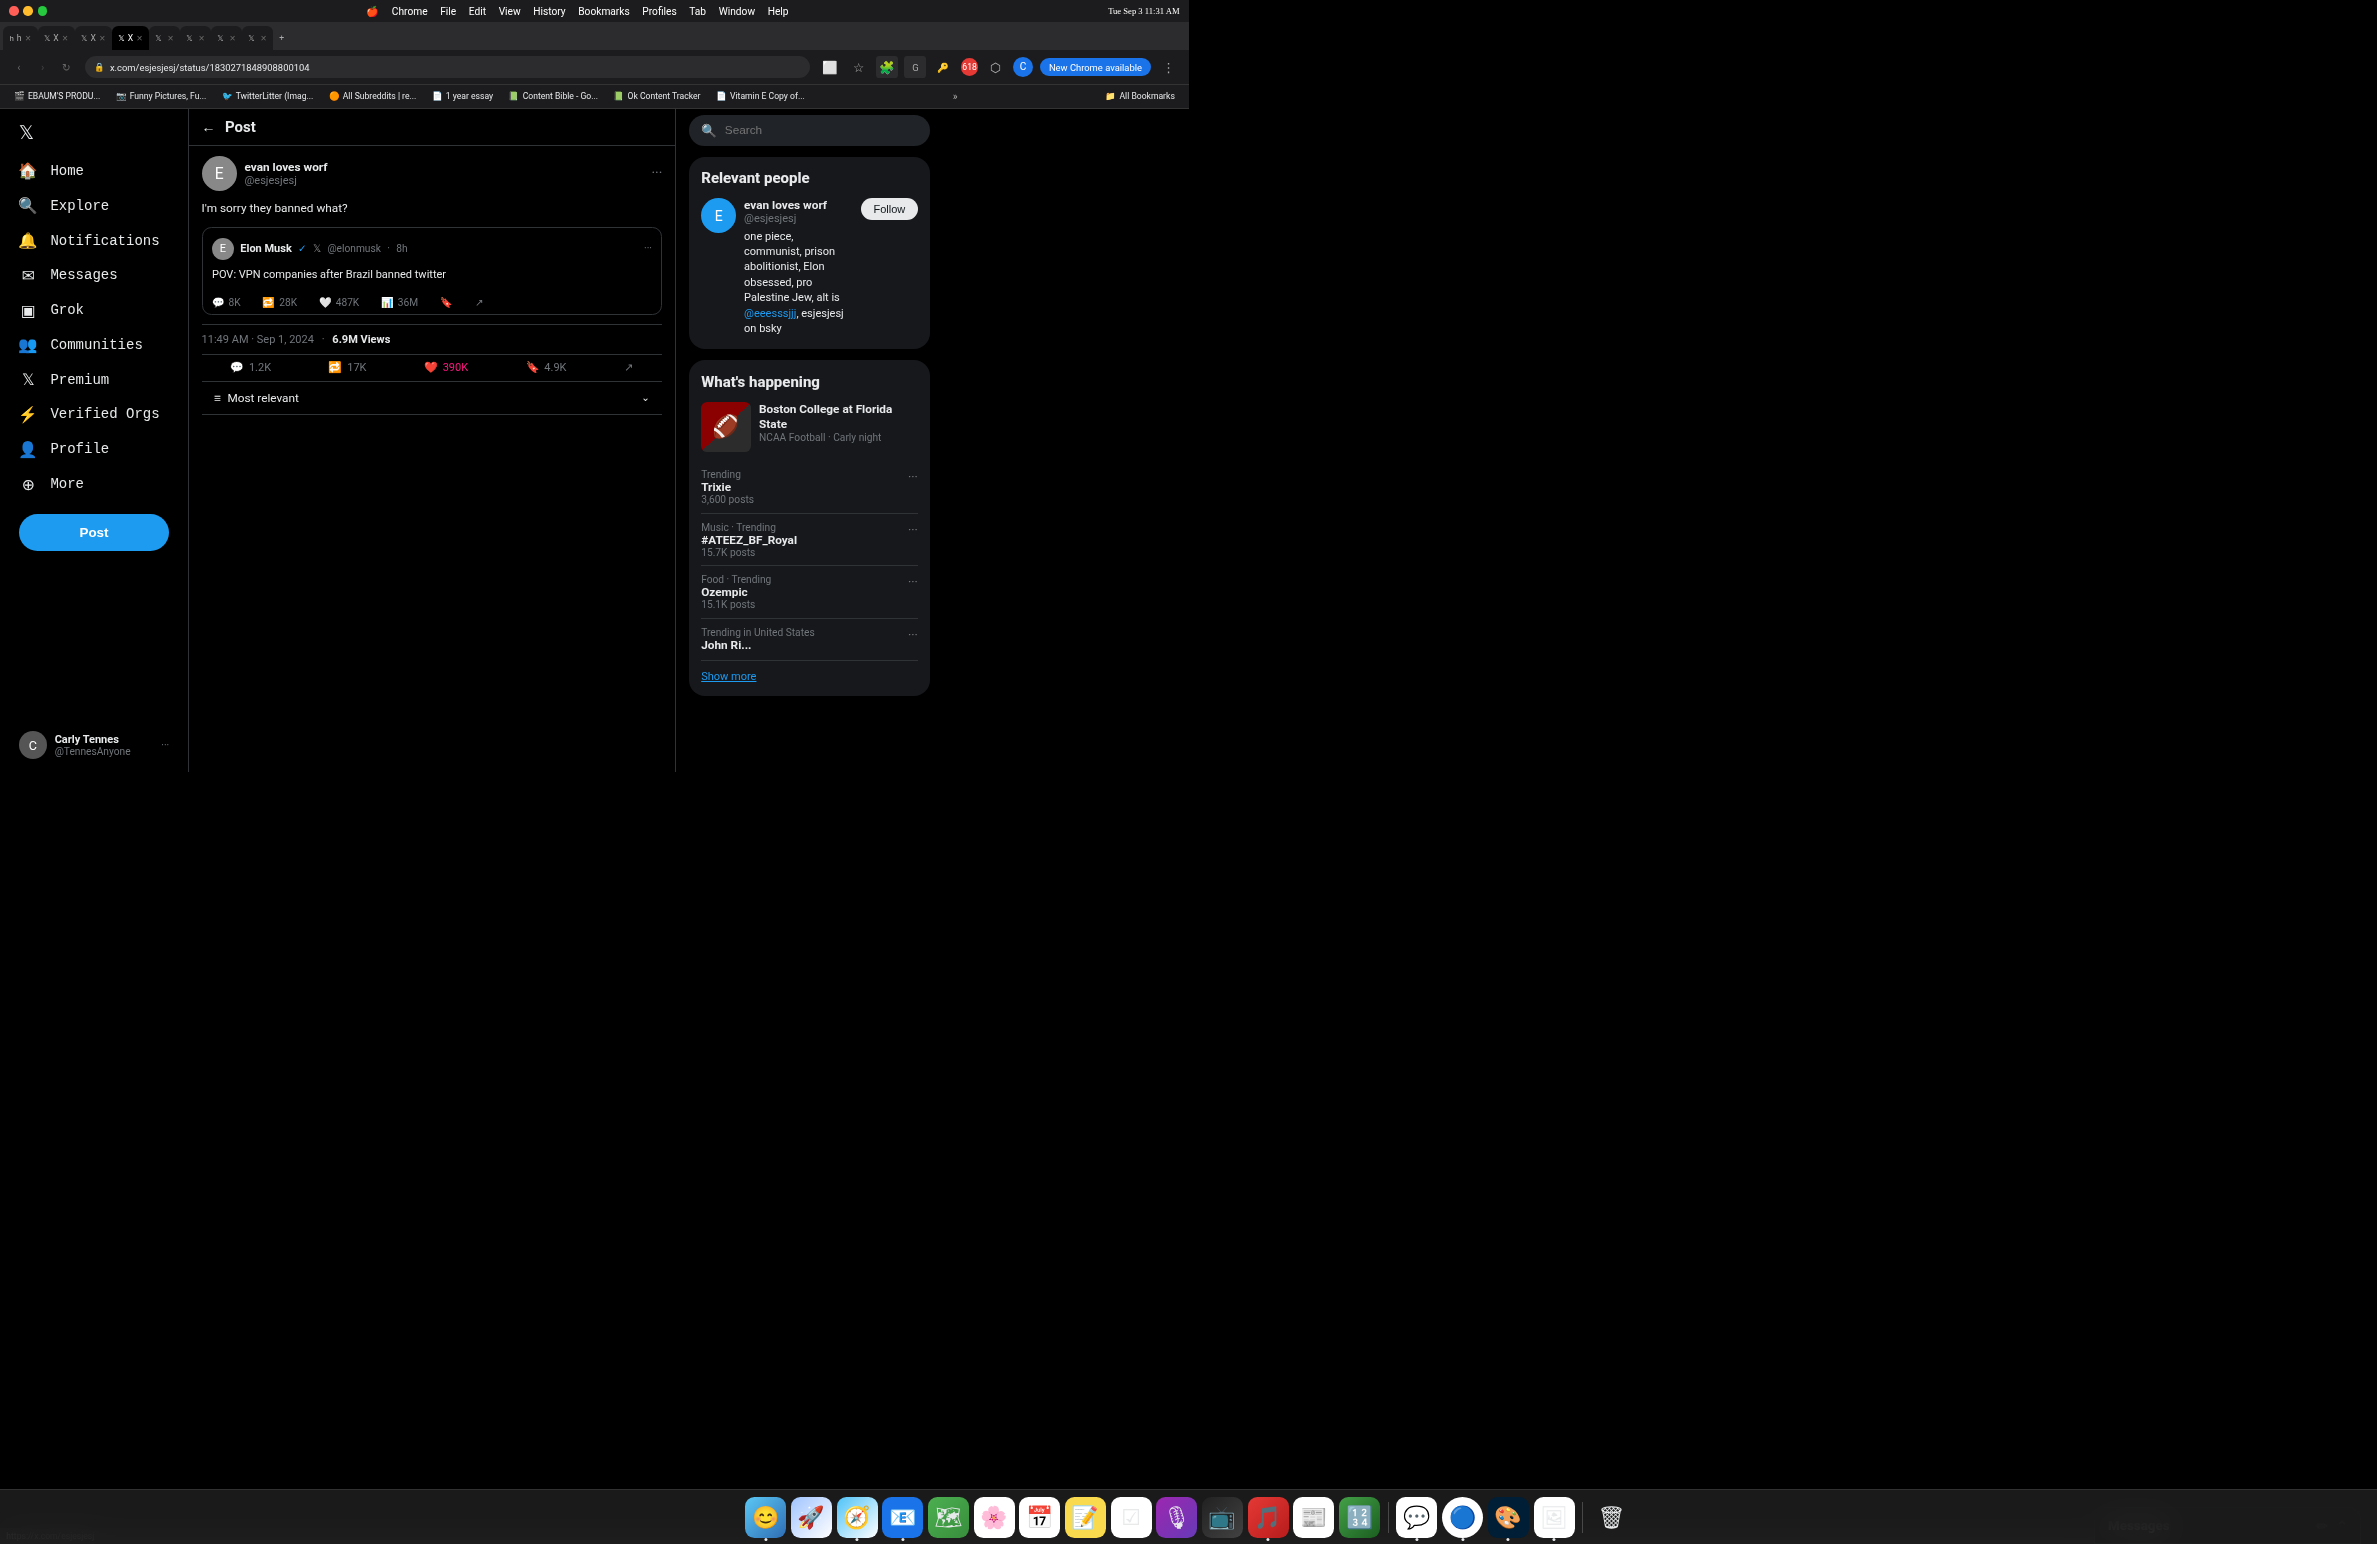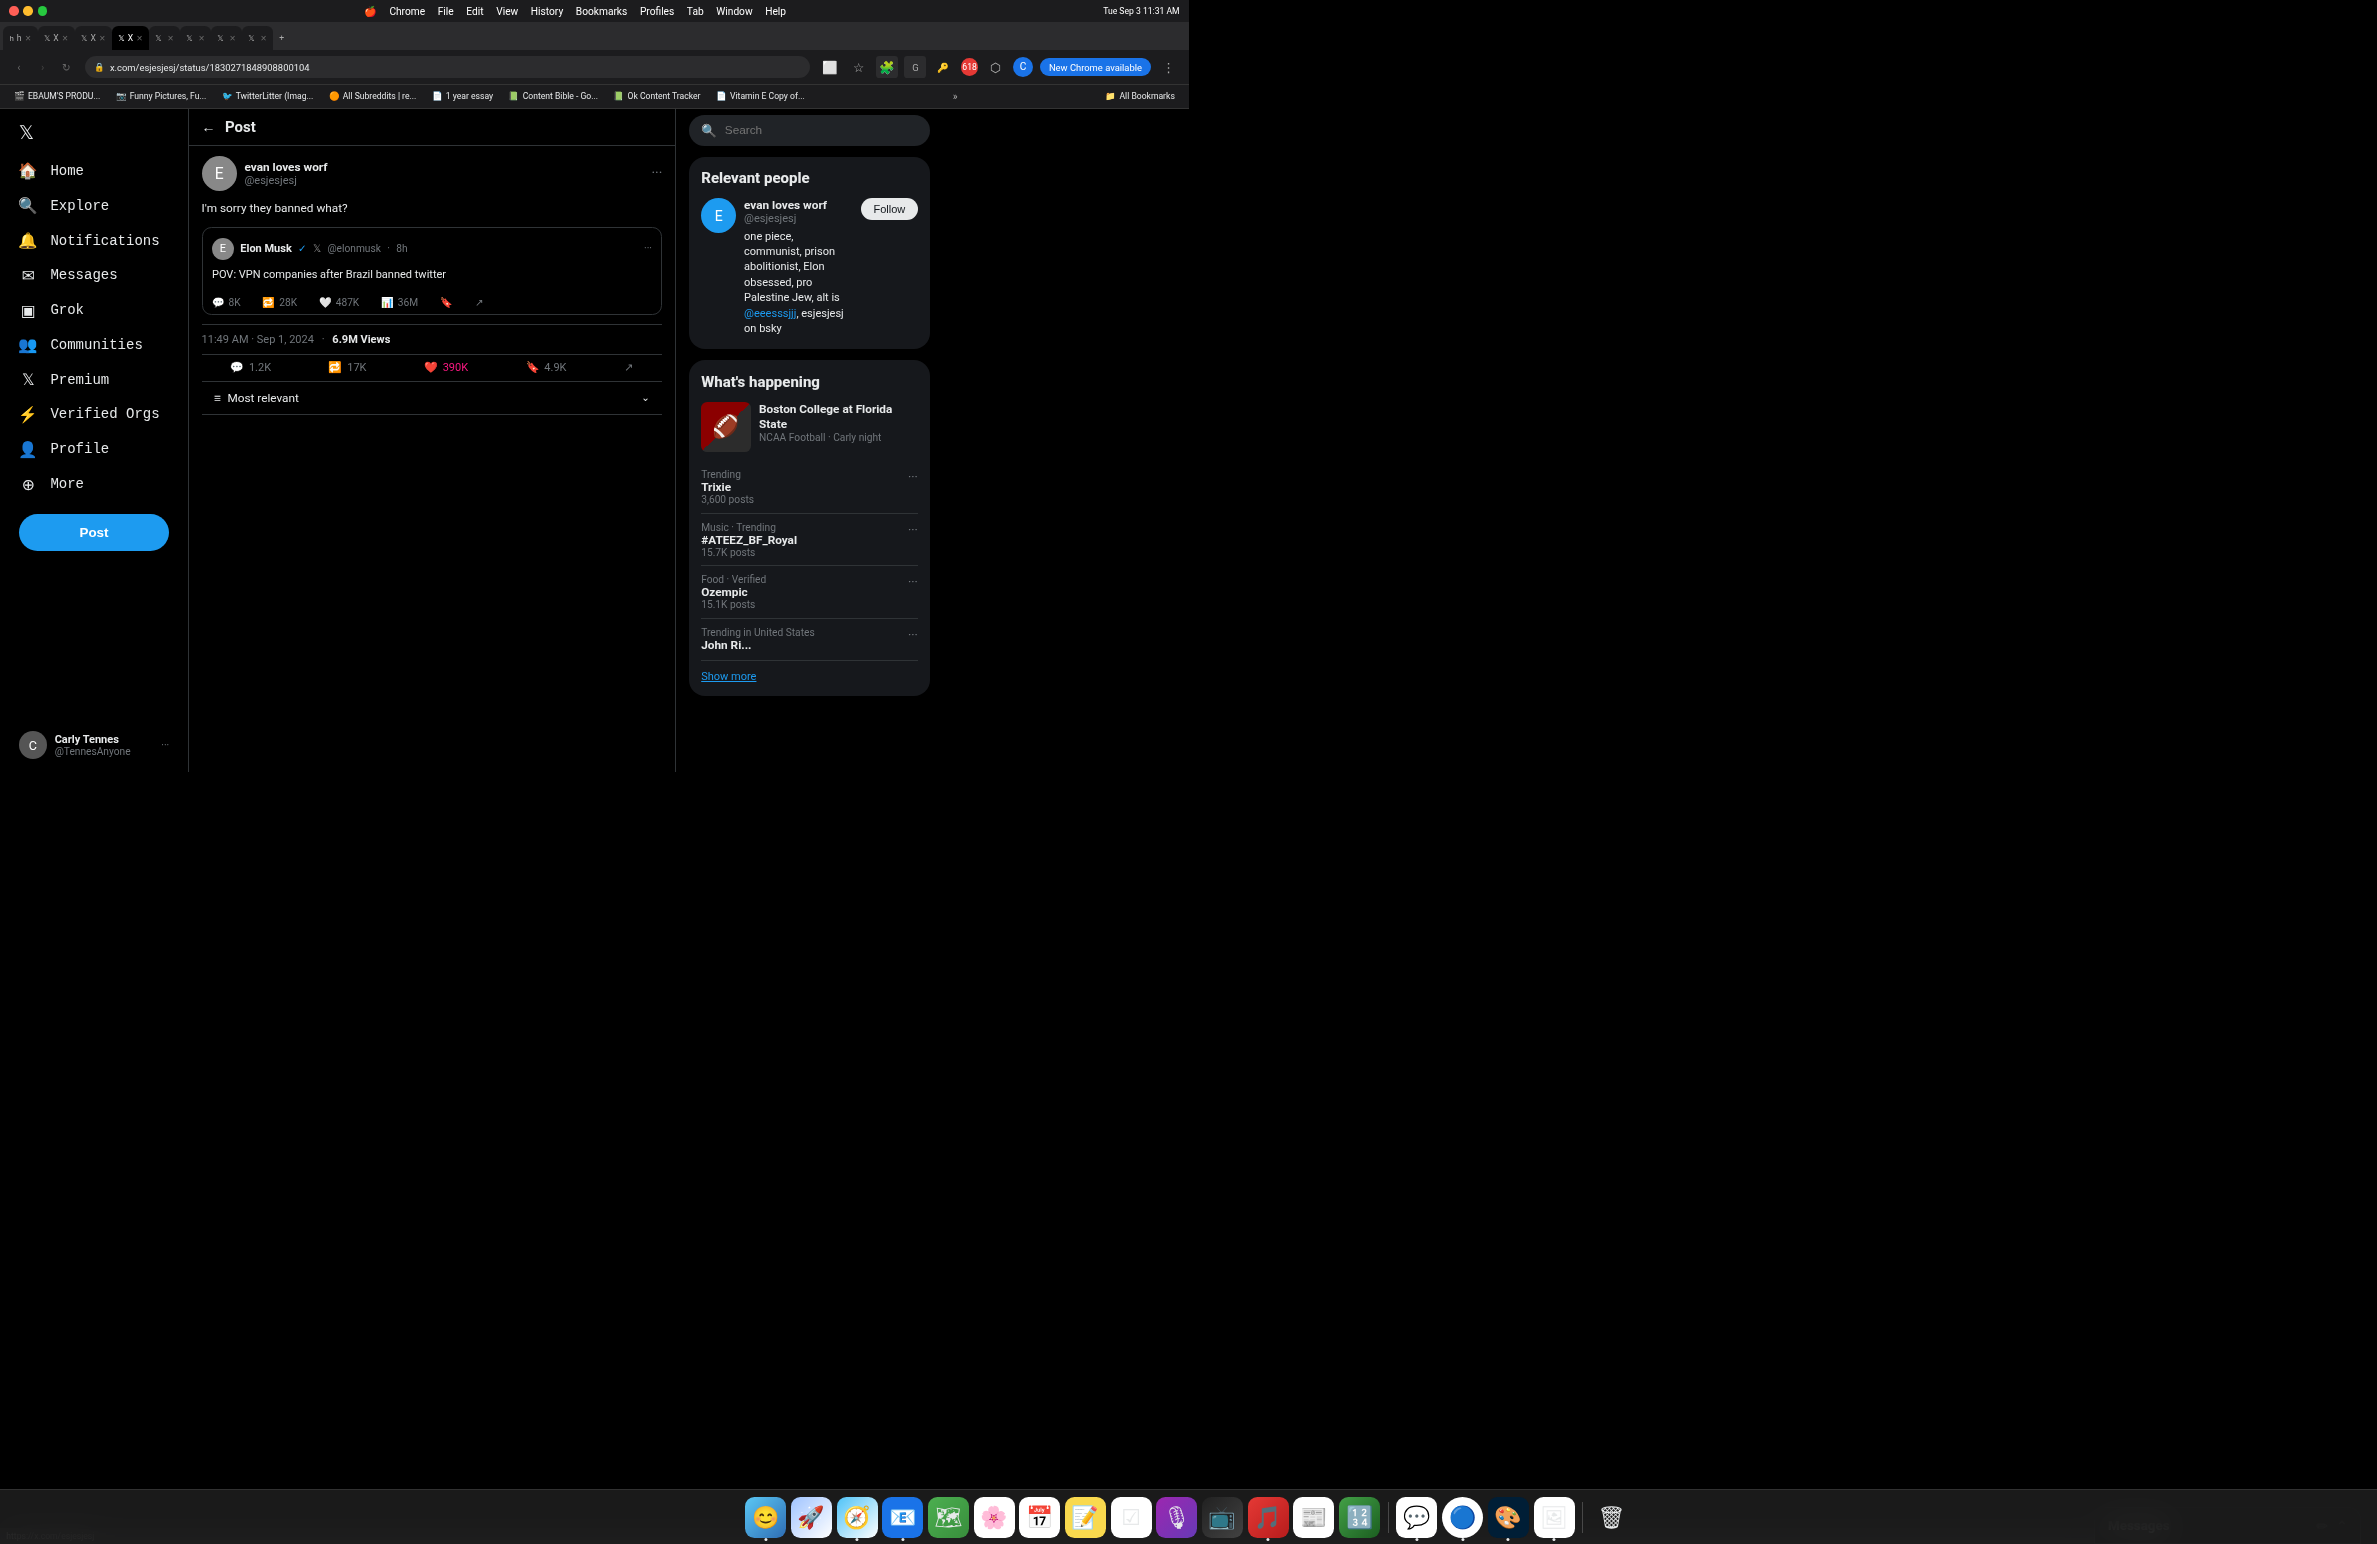--- a/index.html
+++ b/index.html
@@ -24,21 +24,21 @@
     }
     .mac-dots { display: flex; gap: 4.7px; align-items: center; }
     .mac-dot {
       width: 9.4px; height: 9.4px; border-radius: 50%;
     }
     .mac-dot.red { background: #ff5f56; }
     .mac-dot.yellow { background: #ffbd2e; }
     .mac-dot.green { background: #27c93f; }
     .mac-menu { display: flex; gap: 12.6px; color: #fff; font-size: 10.2px; }
     .mac-menu span { cursor: pointer; }
-    .mac-right { display: flex; gap: 9.4px; align-items: center; color: #fff; font-size: 8.6px; }
+    .mac-right { display: flex; gap: 9.4px; align-items: center; color: #fff; font-size: 8.6px; font-family: Liberation Serif, serif; }
 
     
     .tab-bar {
       background: #2c2c2e;
       height: 28px;
       display: flex;
       align-items: flex-end;
       padding: 0 3.1px;
       overflow: hidden;
     }
@@ -906,21 +906,21 @@
             <div class="trending-topic">#ATEEZ_BF_Royal</div>
             <div class="trending-count">15.7K posts</div>
           </div>
           <div class="trending-more">···</div>
         </div>
       </div>
 
       <div class="trending-item">
         <div class="trending-row">
           <div>
-            <div class="trending-category">Food · Verified</div>
+            <div class="trending-category">Food · Trending</div>
             <div class="trending-topic">Ozempic</div>
             <div class="trending-count">15.1K posts</div>
           </div>
           <div class="trending-more">···</div>
         </div>
       </div>
 
       <div class="trending-item">
         <div class="trending-row">
           <div>

